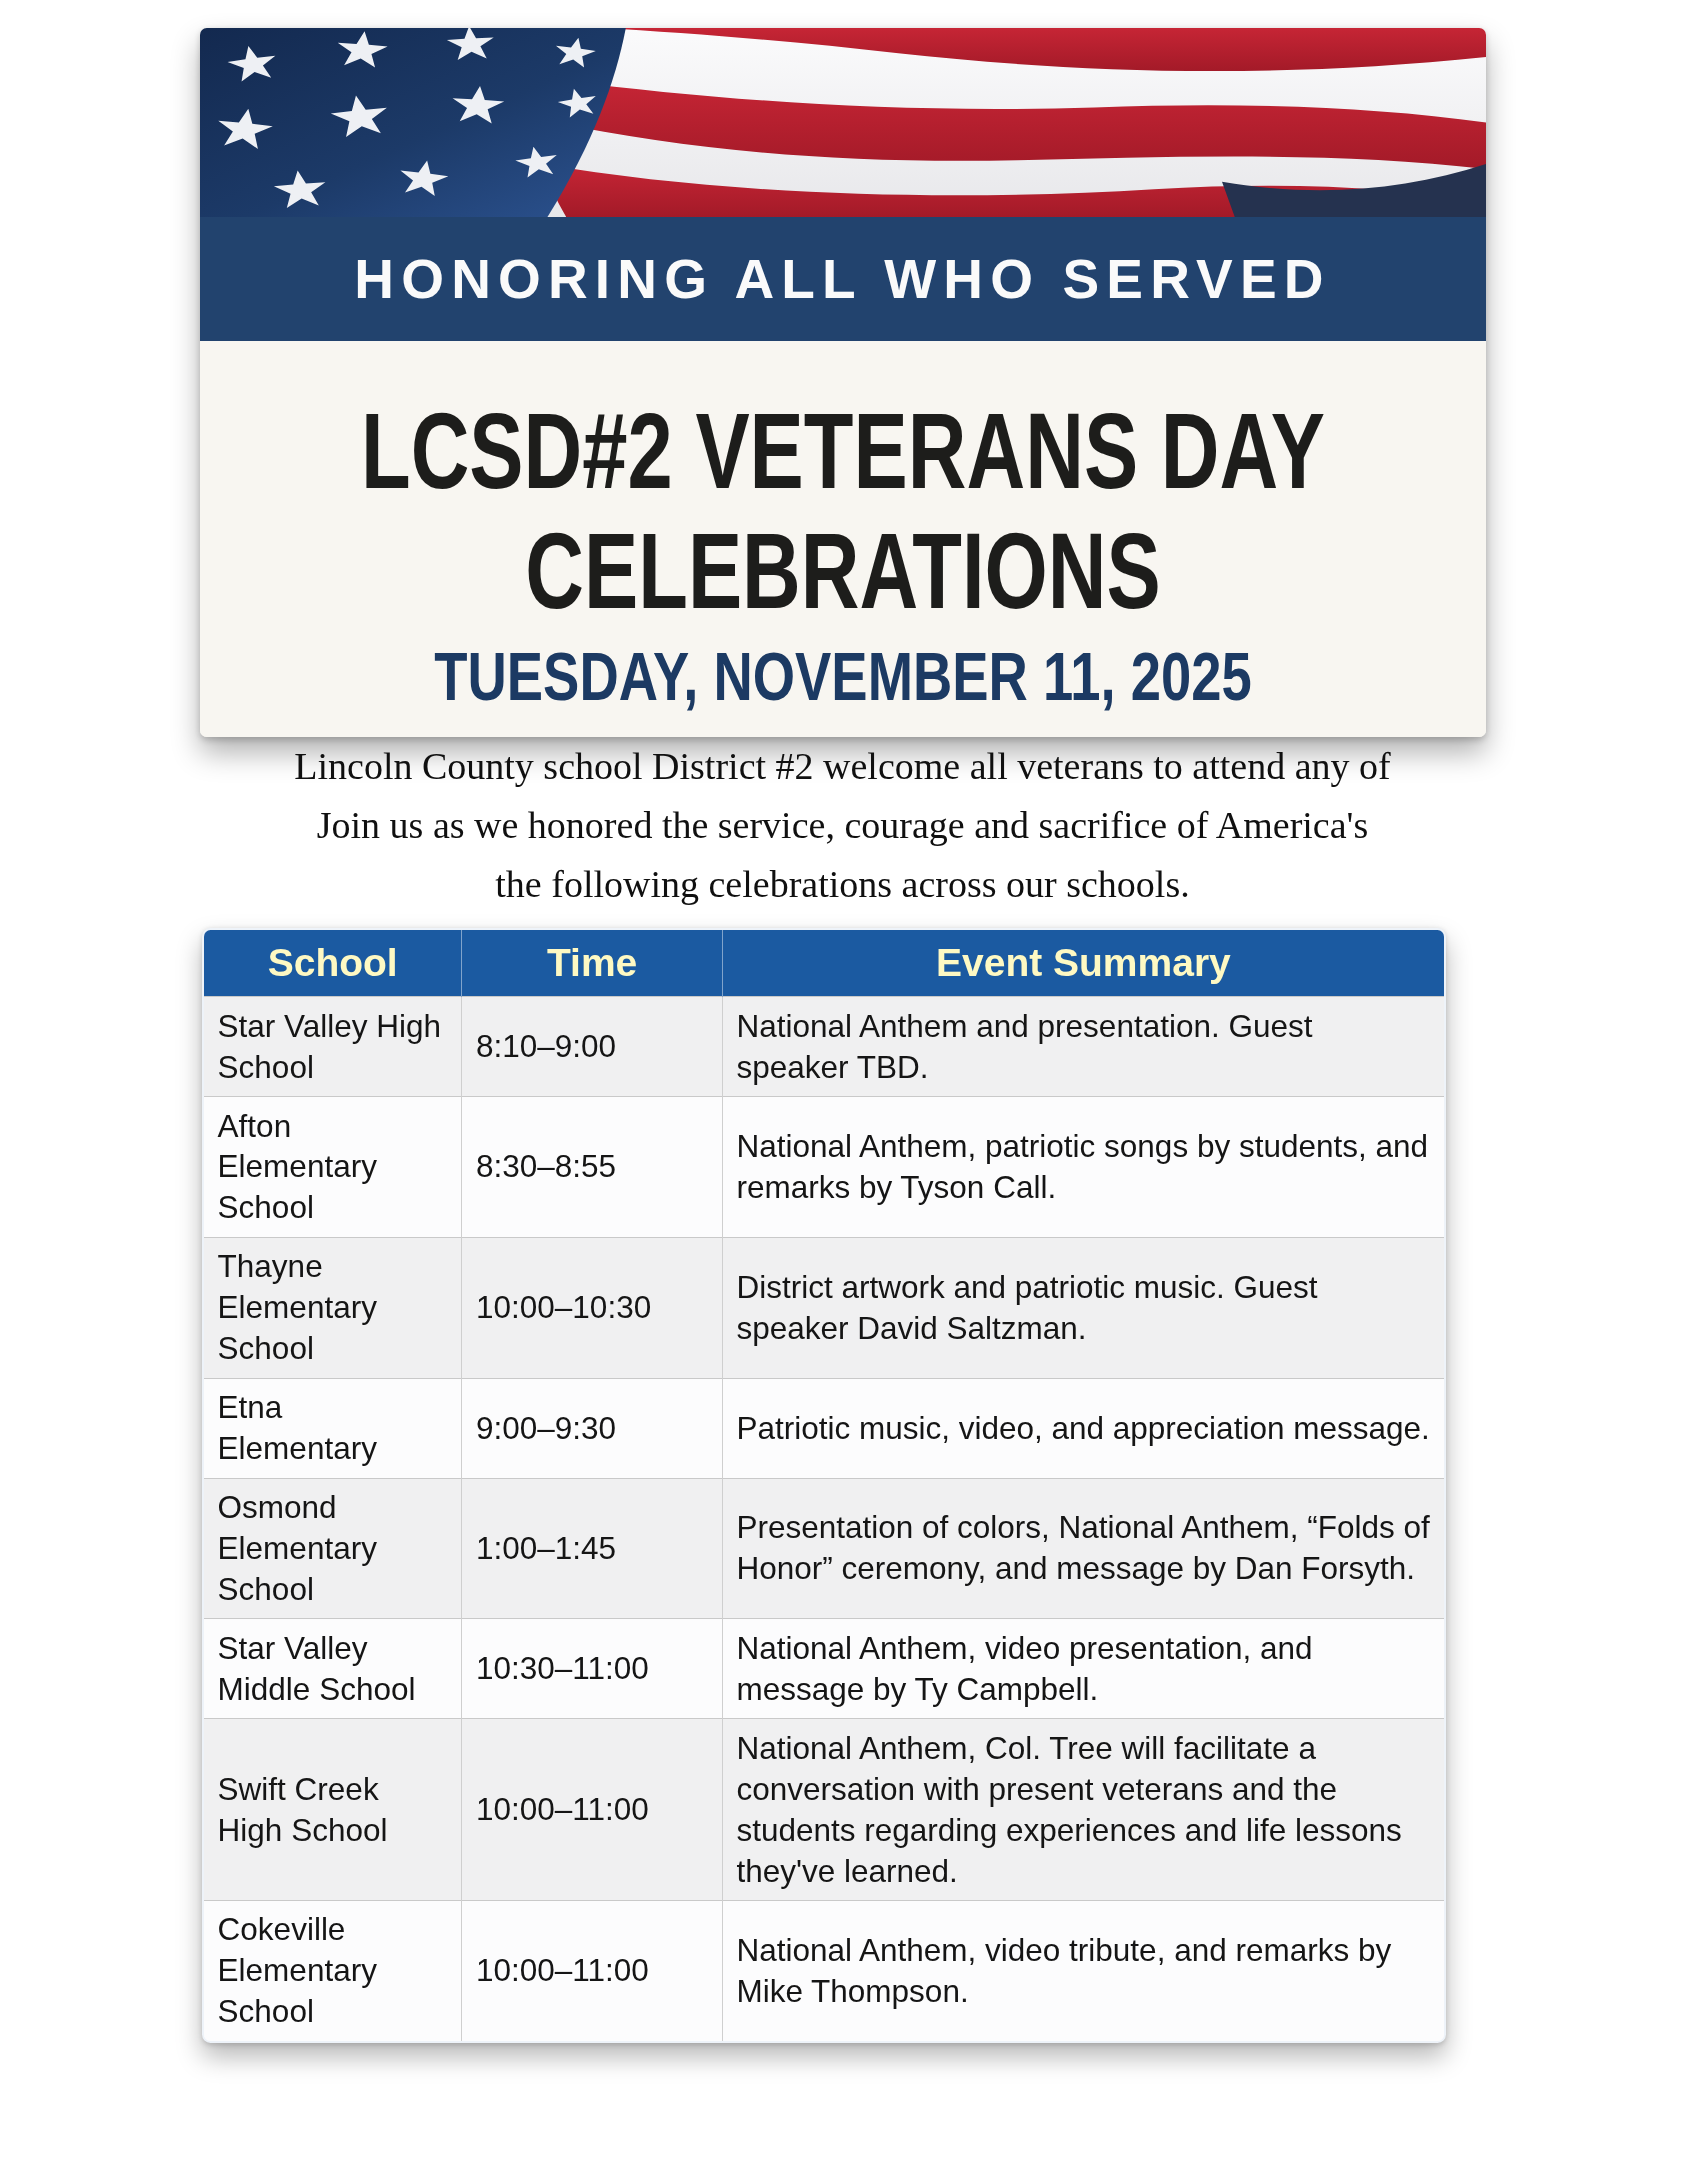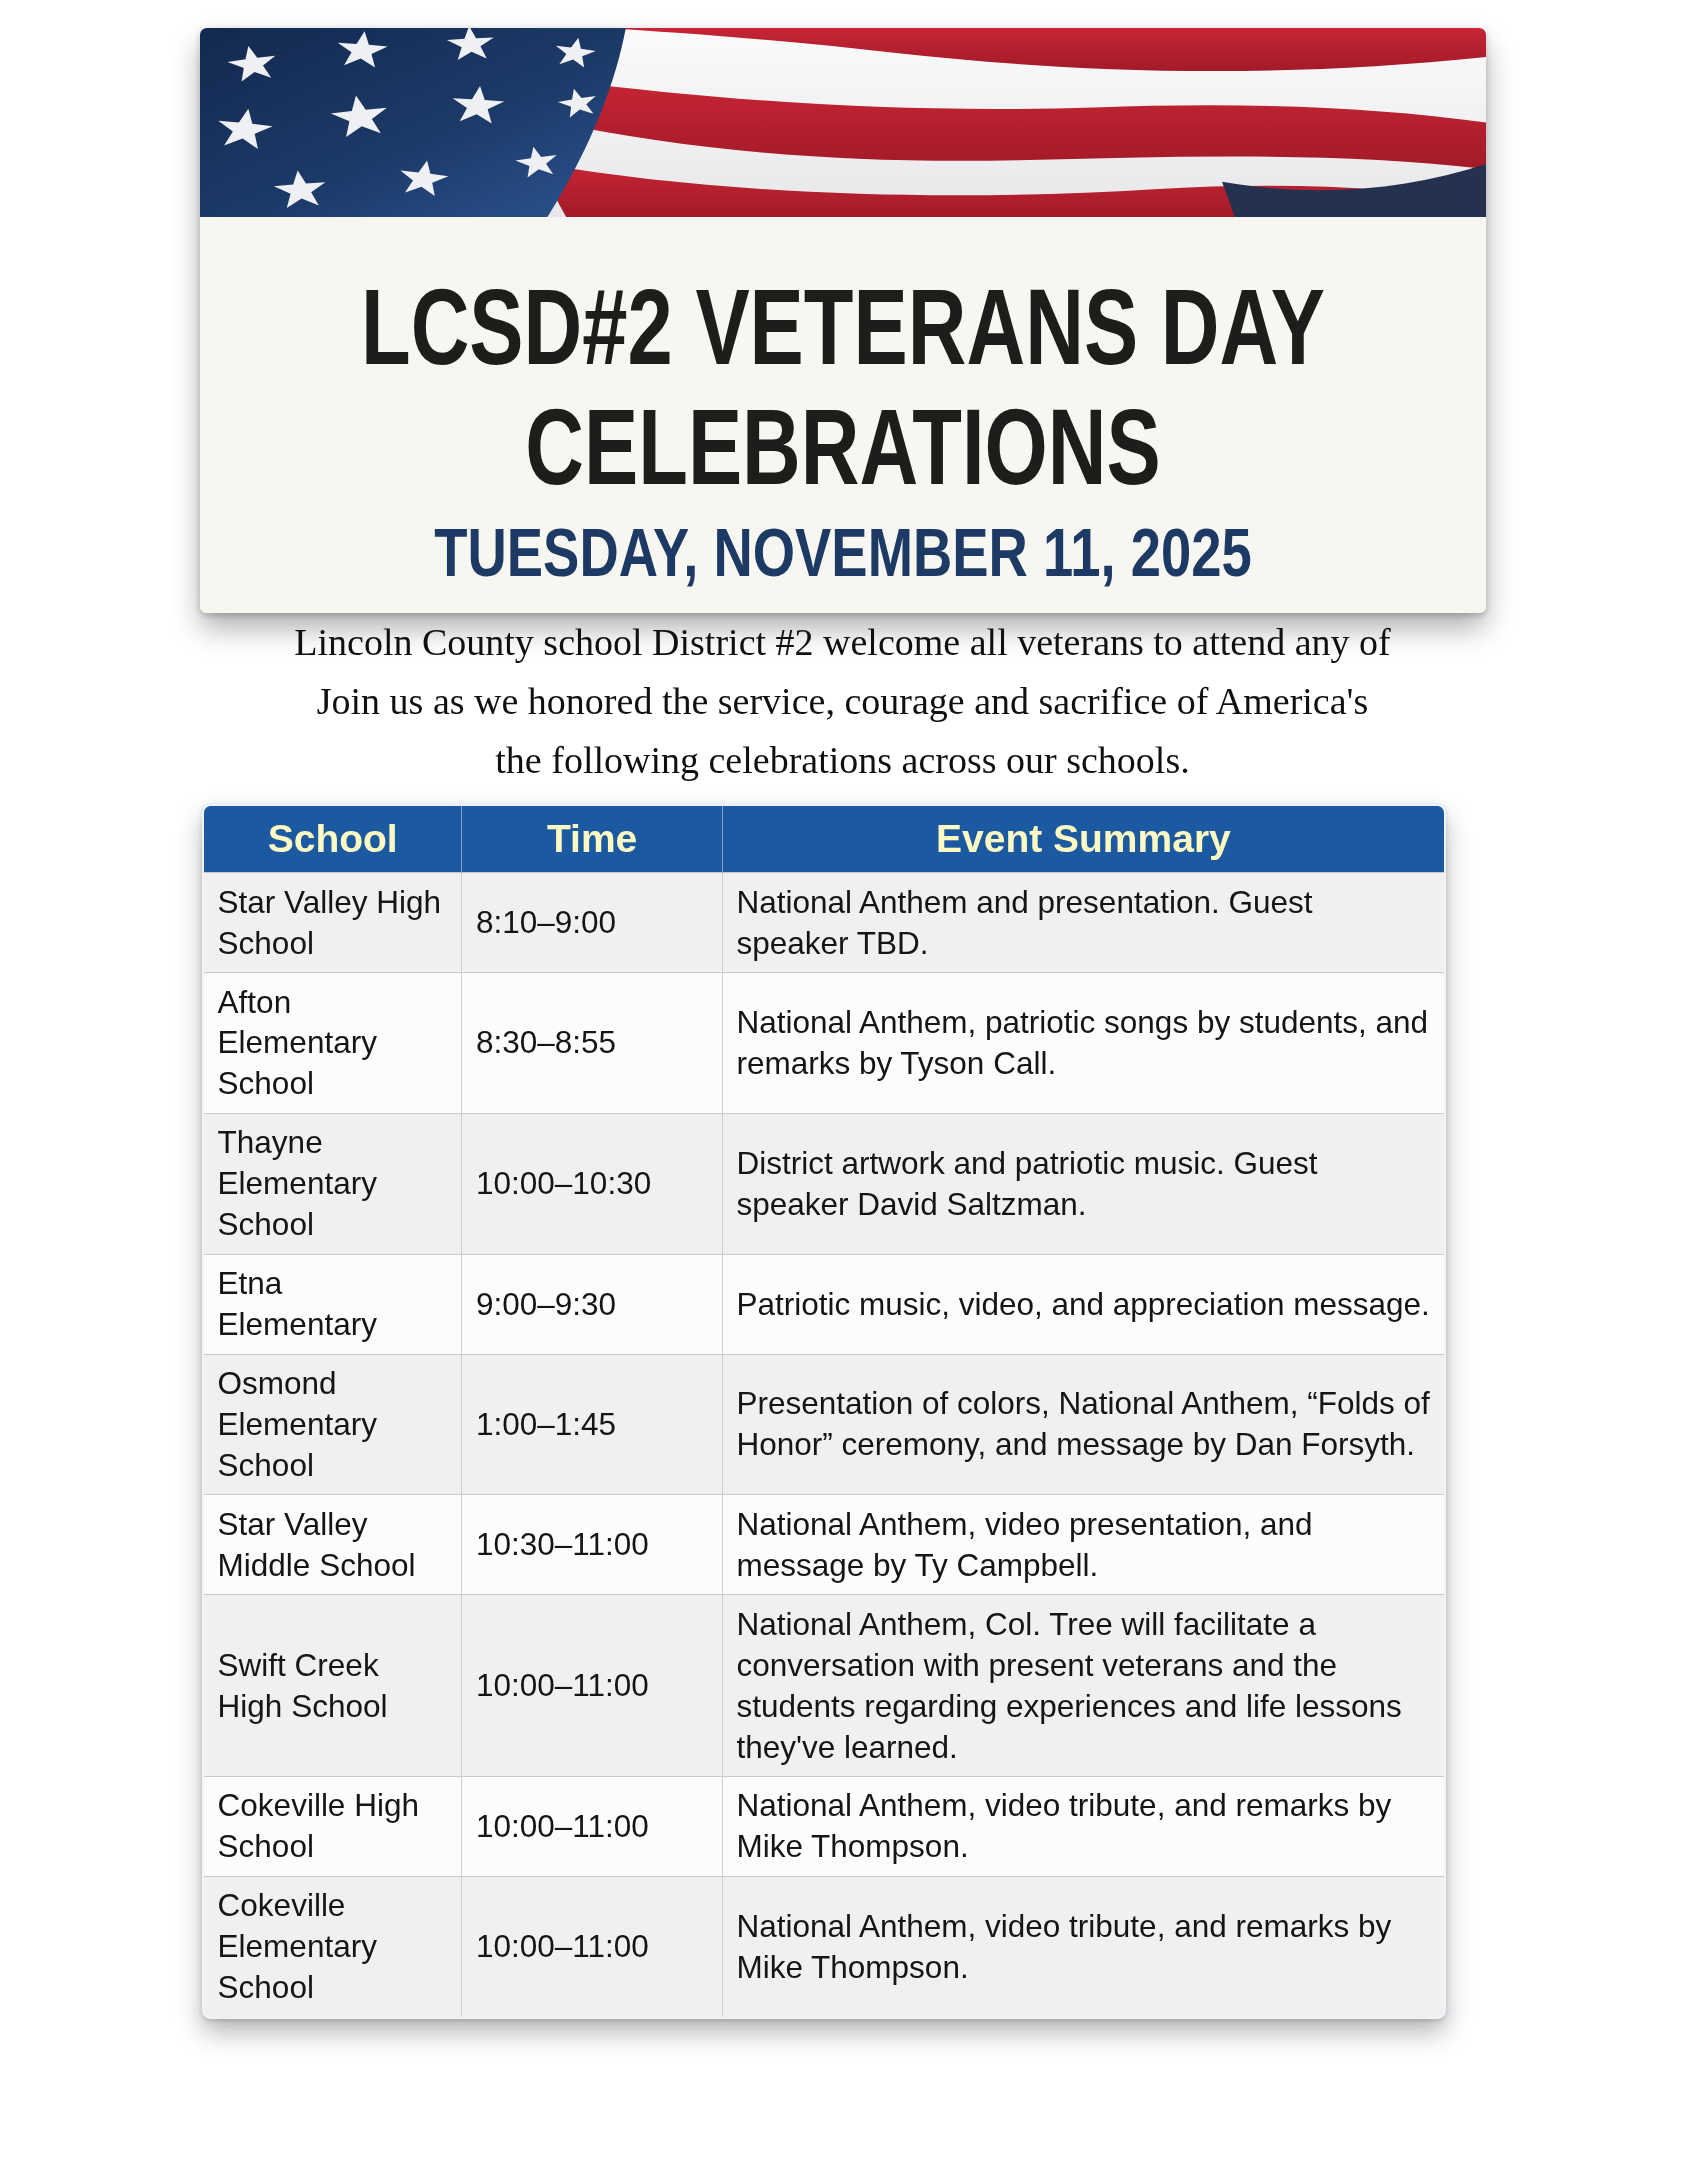--- a/index.html
+++ b/index.html
@@ -117,20 +117,23 @@
         <use href="#star" transform="translate(188,142) scale(1.75) rotate(-8)"></use>
         <use href="#star" transform="translate(326,124) scale(1.6) rotate(5)"></use>
         <use href="#star" transform="translate(444,120) scale(1.2) rotate(-12)"></use>
         <use href="#star" transform="translate(118,258) scale(1.6) rotate(-6)"></use>
         <use href="#star" transform="translate(262,240) scale(1.5) rotate(9)"></use>
         <use href="#star" transform="translate(396,214) scale(1.3) rotate(-10)"></use>
       </g>
     </svg>
   </div>
 
+  <div class="ribbon">
+    <div class="ribbon-text">HONORING ALL WHO SERVED</div>
+  </div>
 
   <div class="banner-body">
     <div class="title-line">LCSD#2 VETERANS DAY</div>
     <div class="title-line">CELEBRATIONS</div>
     <div class="date-line">TUESDAY, NOVEMBER 11, 2025</div>
   </div>
 </div>
 
 <div class="intro">
   <div>Lincoln County school District #2 welcome all veterans to attend any of</div>
@@ -182,25 +185,20 @@
         <td>Star Valley Middle School</td>
         <td>10:30–11:00</td>
         <td>National Anthem, video presentation, and message by Ty Campbell.</td>
       </tr>
       <tr>
         <td>Swift Creek High School</td>
         <td>10:00–11:00</td>
         <td>National Anthem, Col. Tree will facilitate a conversation with present veterans and the students regarding experiences and life lessons they've learned.</td>
       </tr>
       <tr>
-        <td>Cokeville High School</td>
-        <td>10:00–11:00</td>
-        <td>National Anthem, video tribute, and remarks by Mike Thompson.</td>
-      </tr>
-      <tr>
         <td>Cokeville Elementary School</td>
         <td>10:00–11:00</td>
         <td>National Anthem, video tribute, and remarks by Mike Thompson.</td>
       </tr>
     </tbody>
   </table>
 </div>
 
 
 </body></html>

